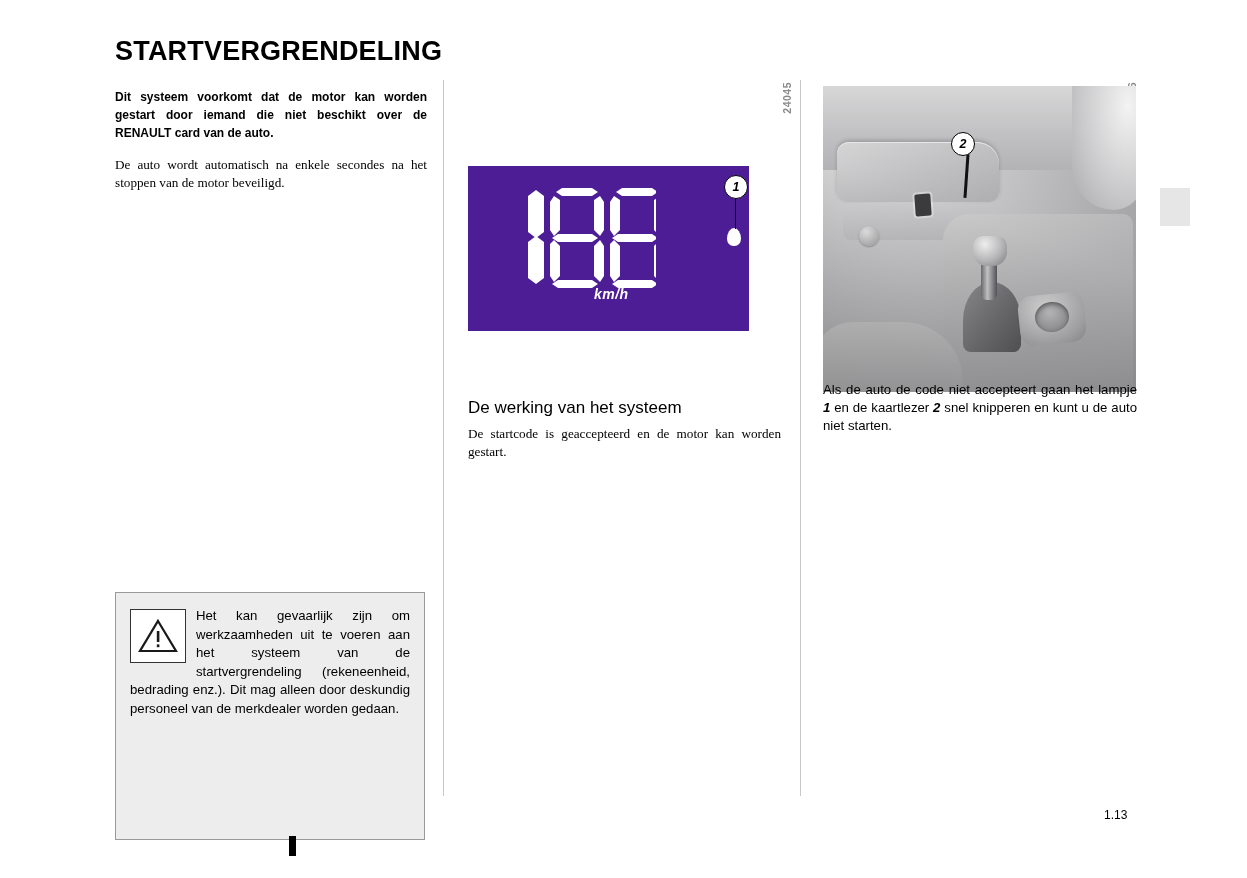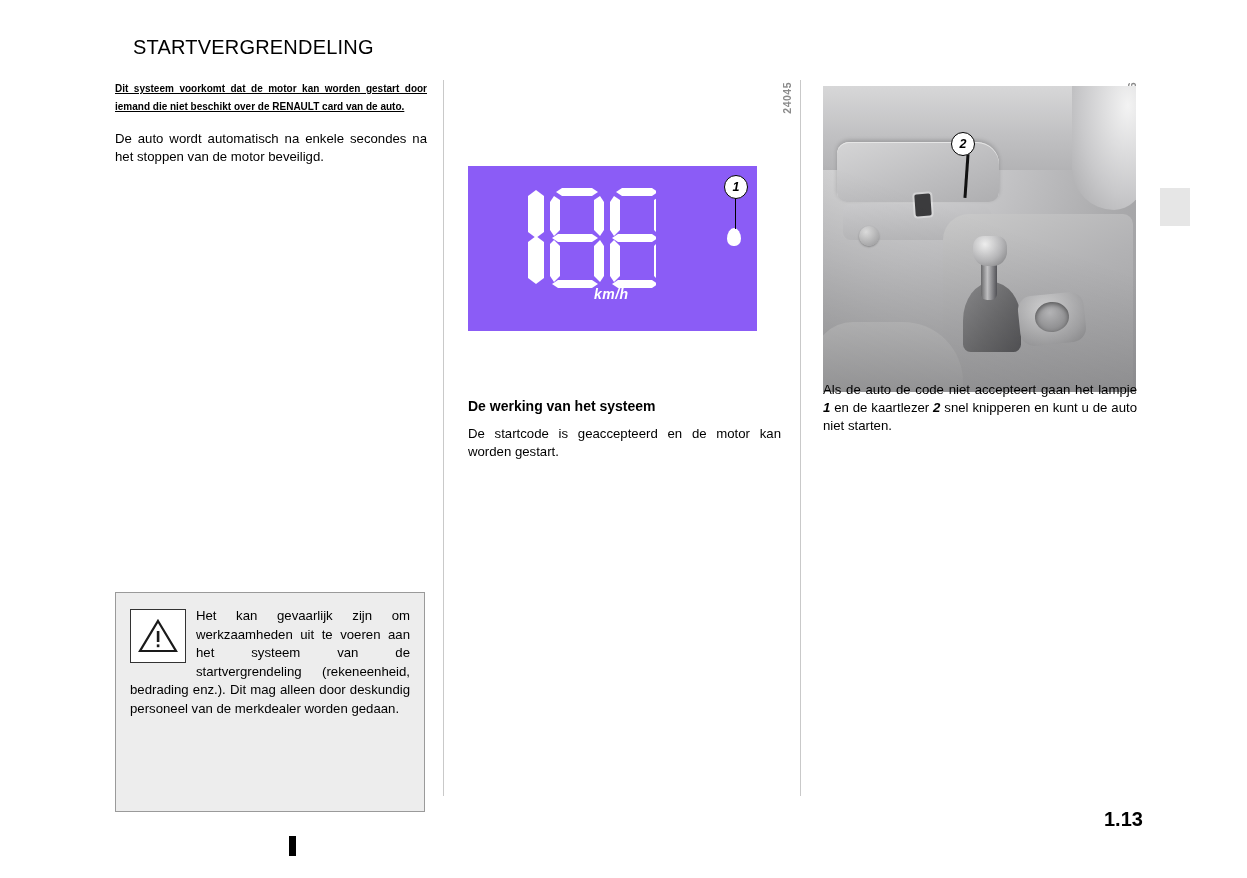--- a/index.html
+++ b/index.html
@@ -18,64 +18,63 @@
   .page {
     position: absolute;
     inset: 0;
   }
 
   
   .page-title {
     position: absolute;
     left: 115px;
     top: 36px;
-    font-size: 20px;
-    font-weight: normal;
+    font-size: 27px;
+    font-weight: bold;
     letter-spacing: 0.2px;
-    margin-left: 18px;
   }
 
   
   .col-rule {
     position: absolute;
     width: 1px;
     background: #c9c9c9;
   }
   .rule-1 { left: 443px; top: 80px; height: 716px; }
   .rule-2 { left: 800px; top: 80px; height: 716px; }
 
   
   .col-left {
     position: absolute;
     left: 115px;
     top: 80px;
     width: 312px;
   }
   .lead {
-    font-size: 10px;
+    font-size: 12px;
     font-weight: bold;
     line-height: 18px;
     text-align: justify;
-    margin: 0 0 14px 0;
-    text-decoration: underline;
+    margin: 8px 0 14px 0;
   }
   .para {
     font-size: 13.2px;
     line-height: 18px;
     text-align: justify;
     margin: 0 0 14px 0;
+    font-family: Liberation Serif, serif;
   }
 
   
   .warning-box {
     position: absolute;
     left: 115px;
     top: 592px;
     width: 310px;
-    height: 220px;
+    height: 248px;
     border: 1px solid #9a9a9a;
     background: #ededed;
     box-sizing: border-box;
   }
   .warning-inner {
     position: relative;
     padding: 14px 14px 0 14px;
   }
   .warning-icon {
     float: left;
@@ -105,22 +104,21 @@
   .ref-mid { left: 781px; top: 82px; }
   .ref-right { left: 1126px; top: 82px; }
 
   
   .cluster {
     position: absolute;
     left: 468px;
     top: 166px;
     width: 281px;
     height: 165px;
-    background: #8b5cf6;
-    padding-left: 8px;
+    background: #4c1d95;
   }
   .seg-display {
     position: absolute;
     left: 38px;
     top: 22px;
     width: 150px;
     height: 100px;
   }
   .kmh {
     position: absolute;
@@ -173,22 +171,22 @@
     height: 44px;
     background: #111;
     transform: rotate(4deg);
   }
 
   .sub-head {
     position: absolute;
     left: 468px;
     top: 398px;
     width: 320px;
-    font-size: 14px;
-    font-weight: bold;
+    font-size: 17px;
+    font-weight: normal;
   }
   .mid-body {
     position: absolute;
     left: 468px;
     top: 425px;
     width: 313px;
   }
   .mid-body .para { margin-bottom: 14px; }
 
   
@@ -312,22 +310,22 @@
     left: 1160px;
     top: 188px;
     width: 30px;
     height: 38px;
     background: #e6e6e6;
   }
   .folio {
     position: absolute;
     left: 1104px;
     top: 808px;
-    font-size: 20px;
-    font-weight: bold;
+    font-size: 12px;
+    font-weight: normal;
   }
   .bottom-mark {
     position: absolute;
     left: 289px;
     top: 836px;
     width: 7px;
     height: 20px;
     background: #000;
   }
   .bold-i { font-weight: bold; font-style: italic; }

